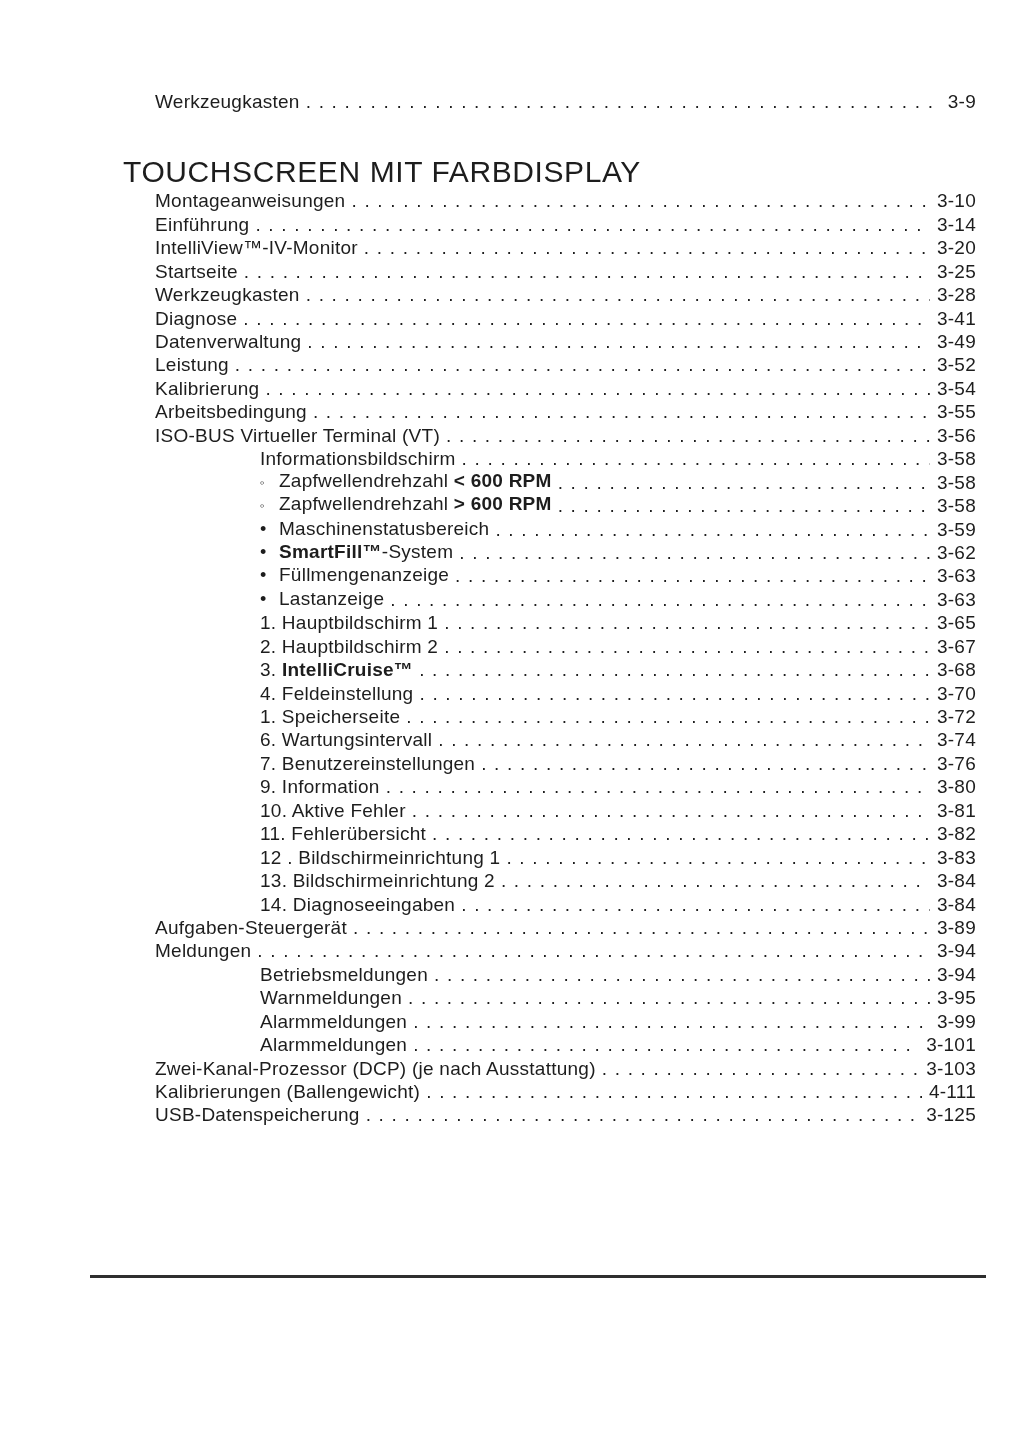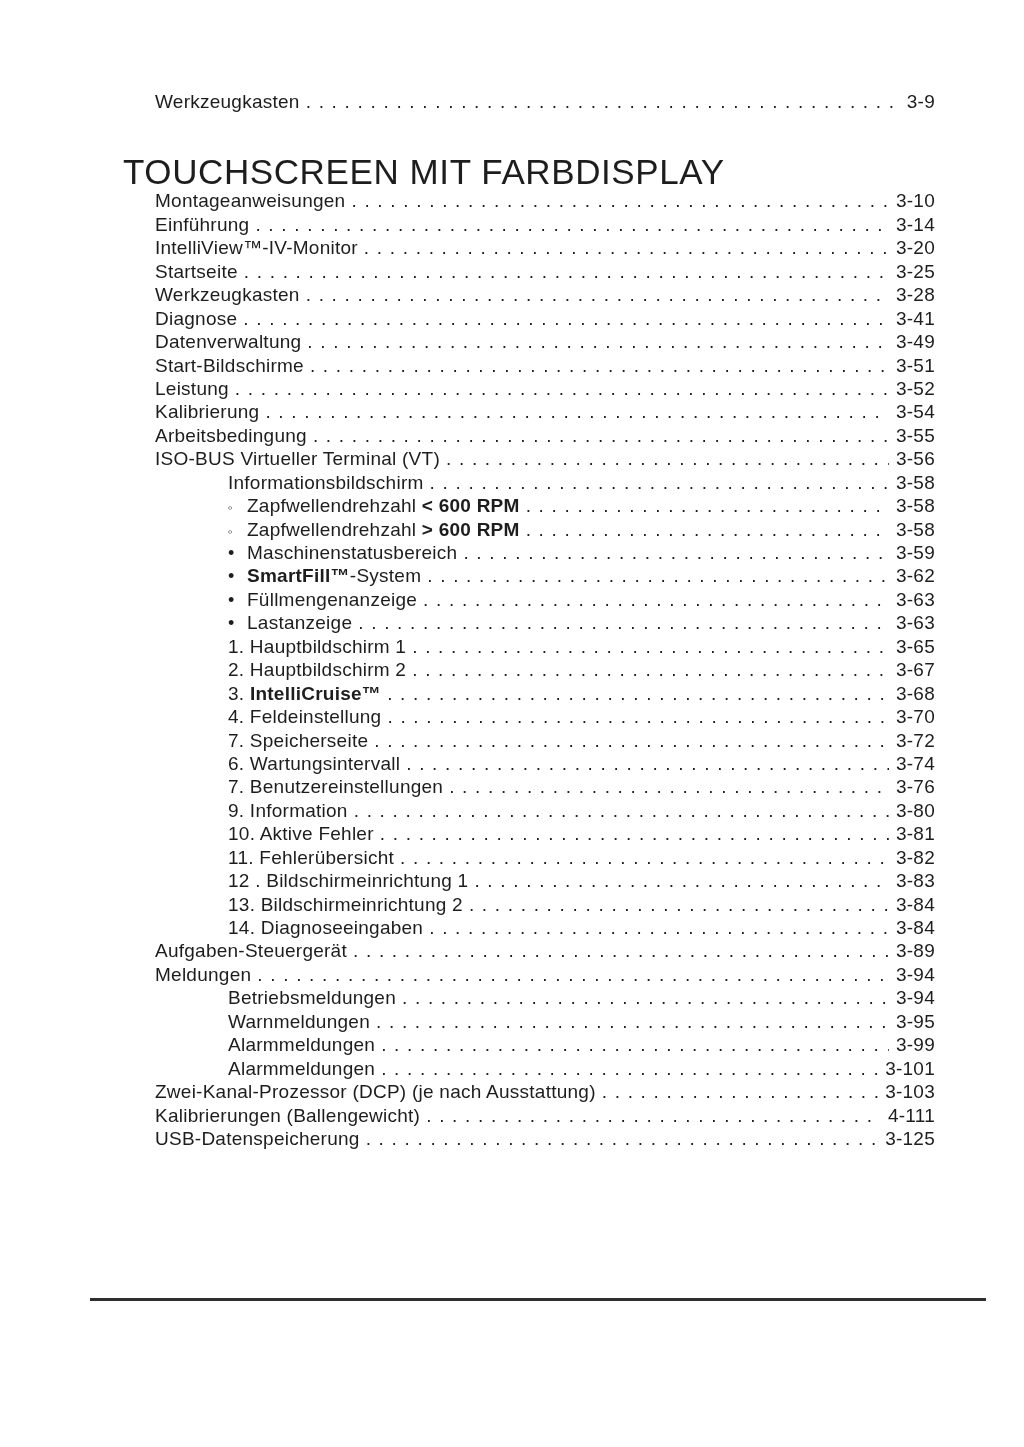--- a/index.html
+++ b/index.html
@@ -13,35 +13,35 @@
     font-family: "Liberation Sans", sans-serif;
     font-size: 19px;
     letter-spacing: 0.25px;
     overflow: hidden;
   }
 
   #orphan { padding-top: 90px; }
 
   .section-title {
     margin: 44px 0 3px 123px;
-    font-size: 35px;
+    font-size: 30px;
     line-height: 29px;
     font-weight: 400;
     letter-spacing: 0.6px;
   }
 
   .toc-row {
     display: flex;
-    align-items: flex-start;
+    align-items: flex-end;
     height: 23.45px;
     line-height: 23.45px;
-    padding-right: 89px;
+    padding-right: 48px;
   }
   .toc-row.level1 { padding-left: 155px; }
-  .toc-row.level2 { padding-left: 228px; }
+  .toc-row.level2 { padding-left: 228px; margin-left: 32px; }
 
   .toc-row .label { flex: none; white-space: nowrap; }
   .toc-row .label .b { font-weight: bold; }
 
   .bullet { display: inline-block; width: 19px; }
   .bullet.circle { font-size: 13px; }
   .bullet.dot { font-size: 18px; }
 
   .dots {
     flex: 1 1 auto;
@@ -107,25 +107,20 @@
         <span class="label"><span>Diagnose</span></span>
         <span class="dots"></span>
         <span class="page-num">3-41</span>
       </div>
       <div class="toc-row level1">
         <span class="label"><span>Datenverwaltung</span></span>
         <span class="dots"></span>
         <span class="page-num">3-49</span>
       </div>
       <div class="toc-row level1">
-        <span class="label"><span>Start-Bildschirme</span></span>
-        <span class="dots"></span>
-        <span class="page-num">3-51</span>
-      </div>
-      <div class="toc-row level1">
         <span class="label"><span>Leistung</span></span>
         <span class="dots"></span>
         <span class="page-num">3-52</span>
       </div>
       <div class="toc-row level1">
         <span class="label"><span>Kalibrierung</span></span>
         <span class="dots"></span>
         <span class="page-num">3-54</span>
       </div>
       <div class="toc-row level1">
@@ -187,21 +182,21 @@
         <span class="label"><span>3. </span><span class="b">IntelliCruise™</span></span>
         <span class="dots"></span>
         <span class="page-num">3-68</span>
       </div>
       <div class="toc-row level2">
         <span class="label"><span>4. Feldeinstellung</span></span>
         <span class="dots"></span>
         <span class="page-num">3-70</span>
       </div>
       <div class="toc-row level2">
-        <span class="label"><span>7. Speicherseite</span></span>
+        <span class="label"><span>1. Speicherseite</span></span>
         <span class="dots"></span>
         <span class="page-num">3-72</span>
       </div>
       <div class="toc-row level2">
         <span class="label"><span>6. Wartungsintervall</span></span>
         <span class="dots"></span>
         <span class="page-num">3-74</span>
       </div>
       <div class="toc-row level2">
         <span class="label"><span>7. Benutzereinstellungen</span></span>

